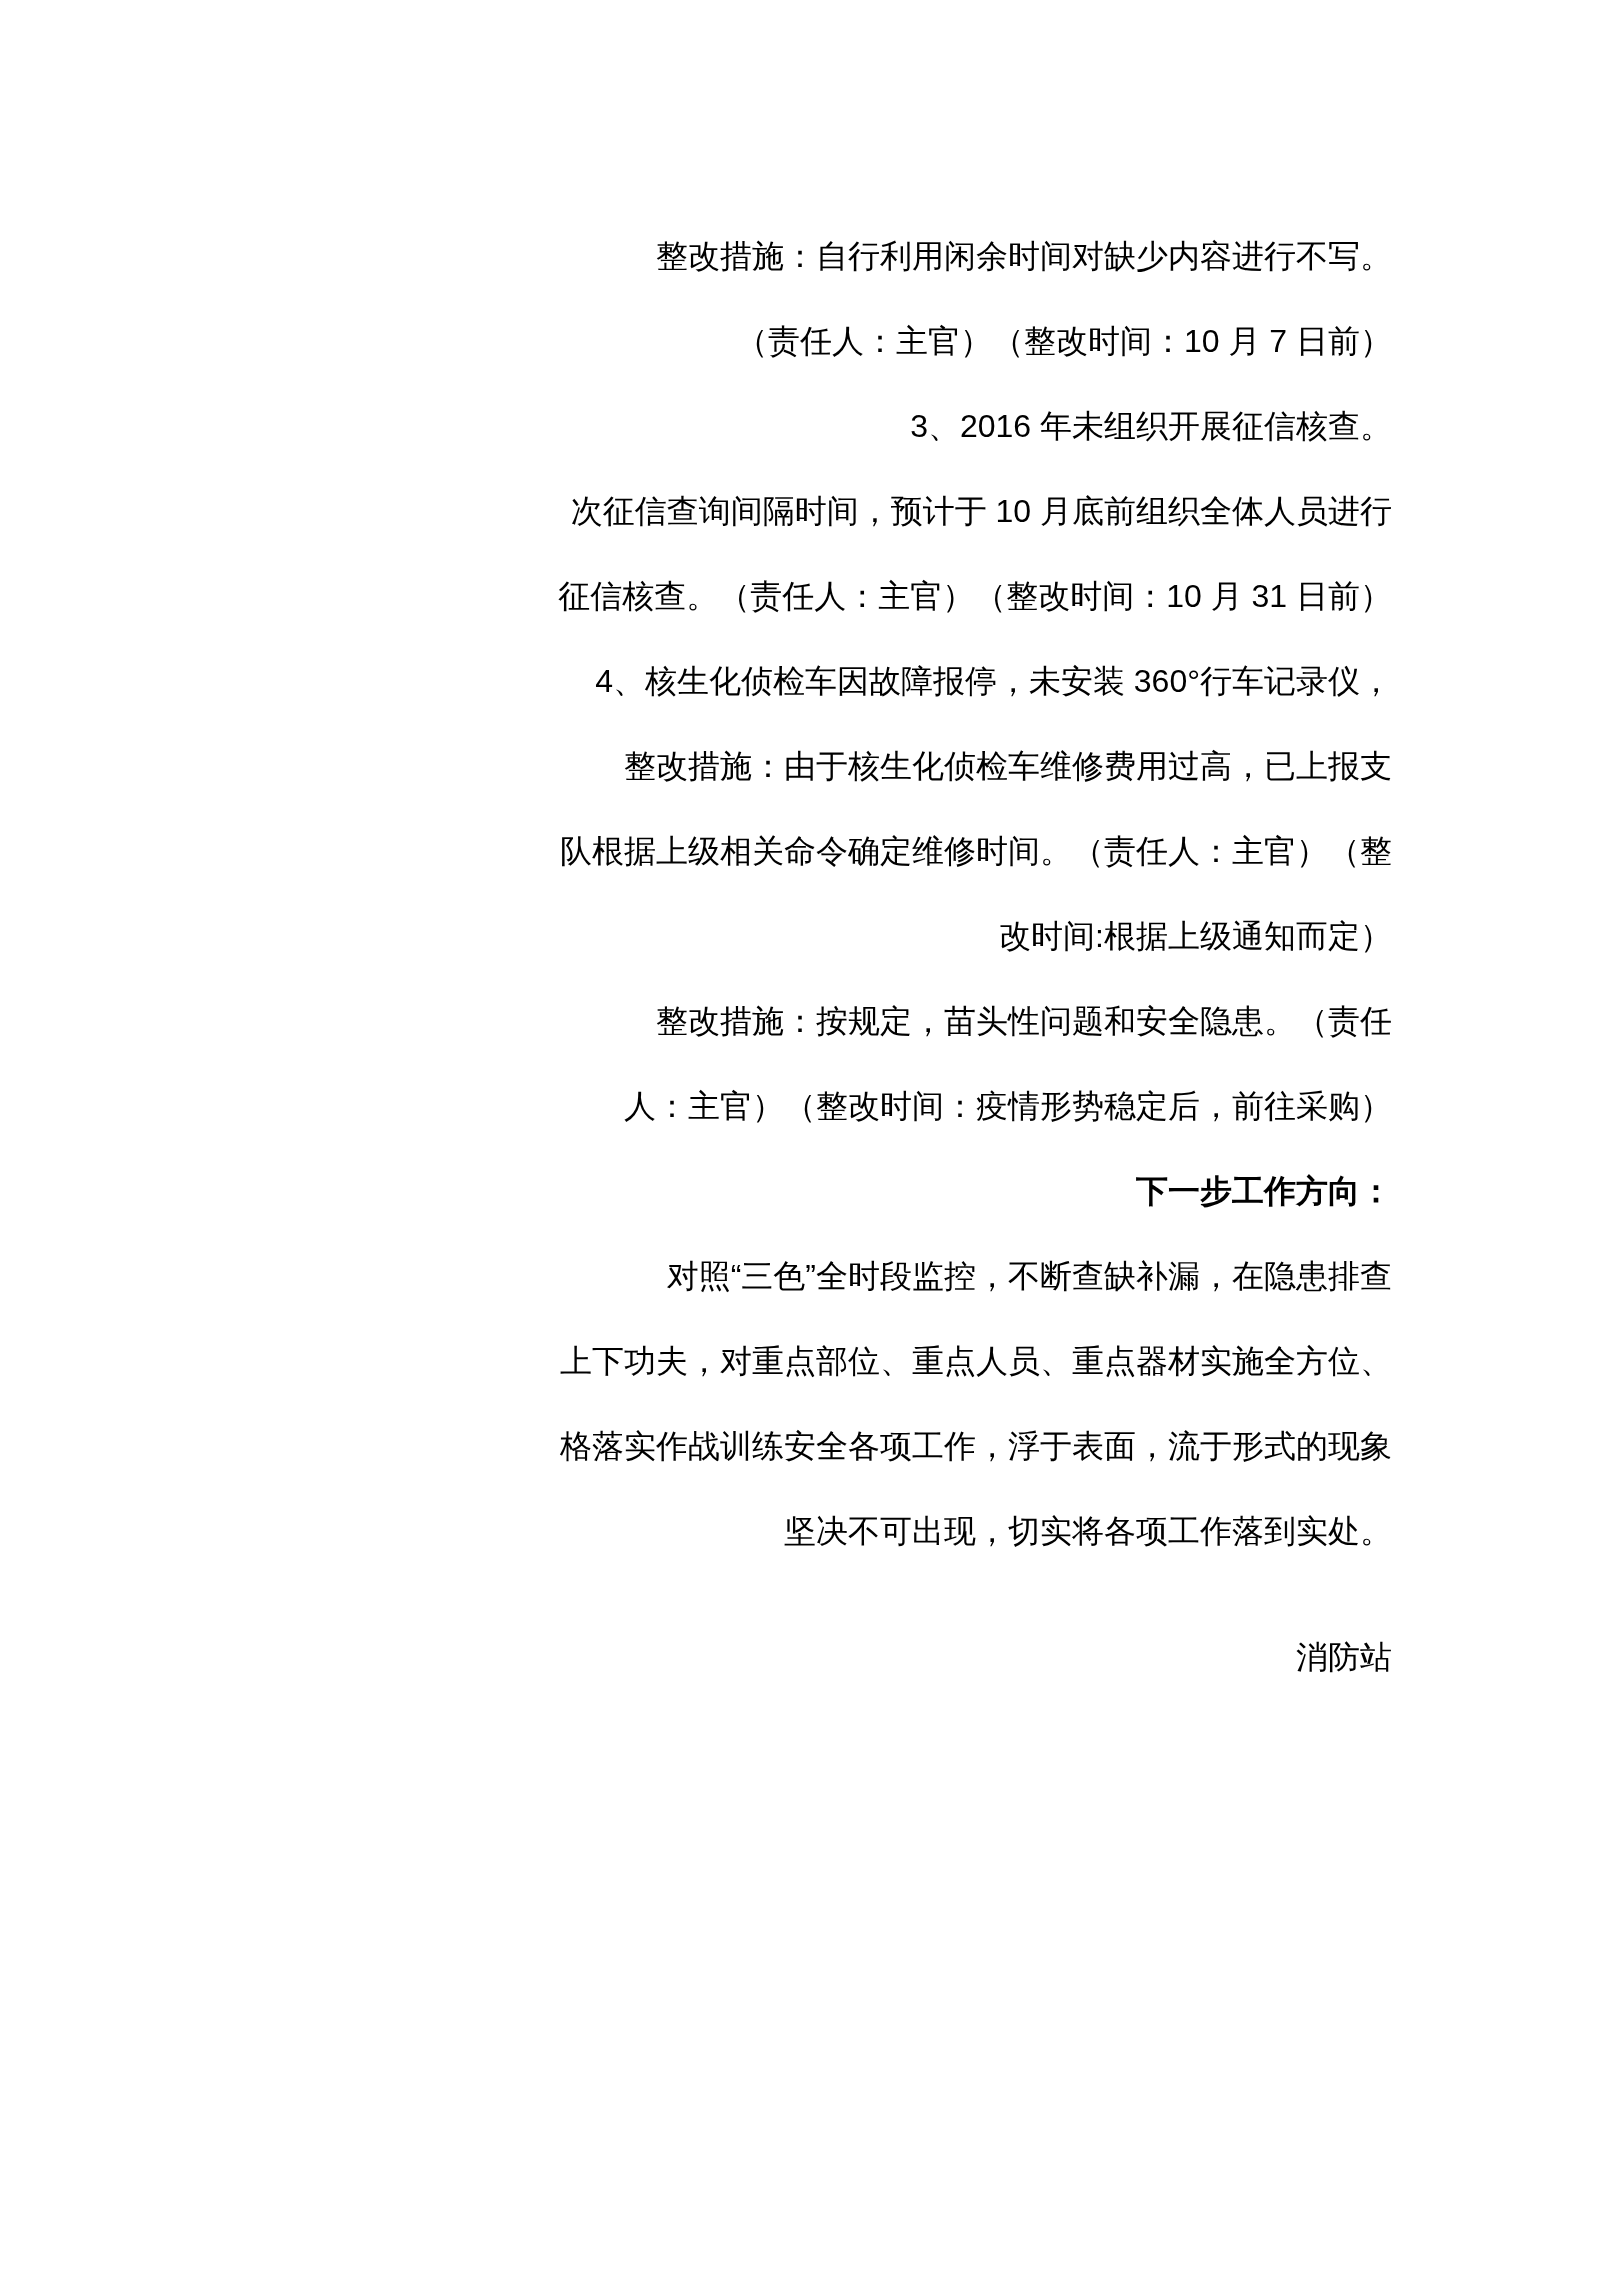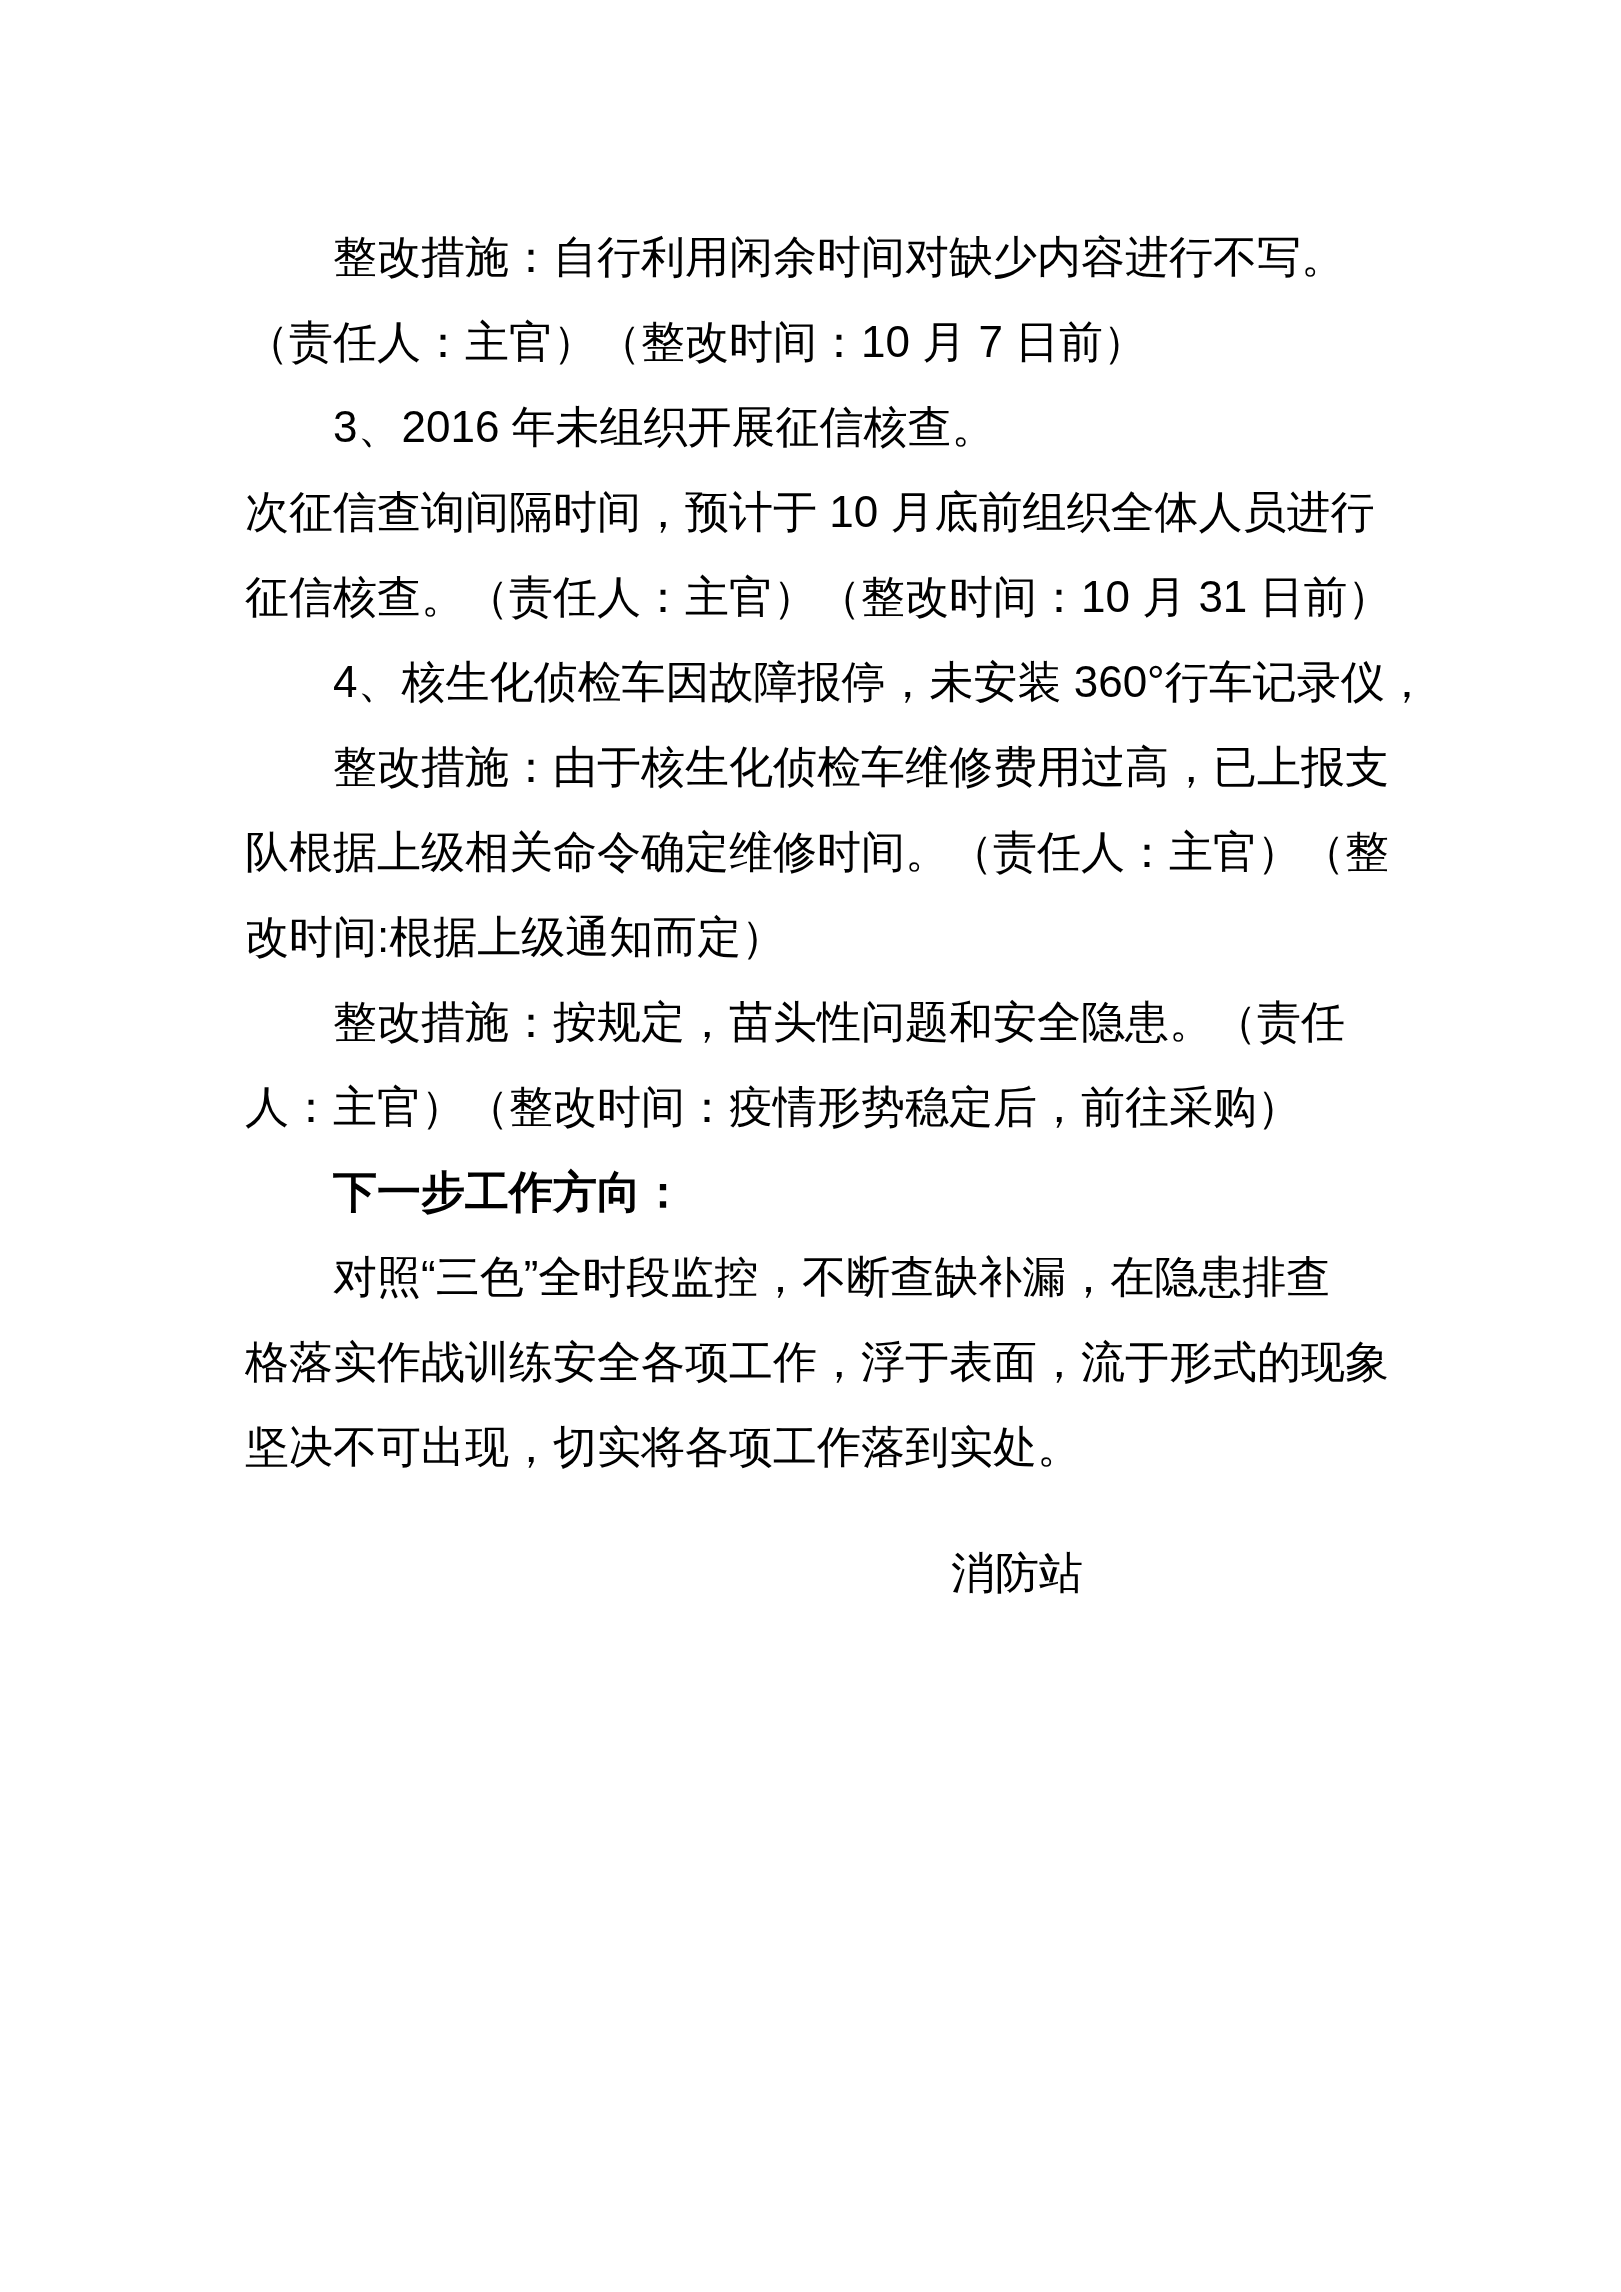--- a/index.html
+++ b/index.html
@@ -16,26 +16,27 @@
     font-family: "Liberation Sans", sans-serif;
     color: #000000;
   }
   .text-block {
     position: absolute;
     left: 245px;
     top: 214px;
     width: 1147px;
   }
   .line {
-    font-size: 44px;
+    font-size: 32px;
     line-height: 85px;
     height: 85px;
     white-space: nowrap;
     font-weight: 400;
     color: #000000;
+    text-align: right;
   }
   .line.indent {
     padding-left: 88px;
   }
   .line.bold {
     font-weight: 700;
   }
   .line.signature {
     margin-top: 41px;
     padding-left: 706px;
@@ -52,18 +53,19 @@
     <div class="line">次征信查询间隔时间，预计于 10 月底前组织全体人员进行</div>
     <div class="line">征信核查。（责任人：主官）（整改时间：10 月 31 日前）</div>
     <div class="line indent">4、核生化侦检车因故障报停，未安装 360°行车记录仪，</div>
     <div class="line indent">整改措施：由于核生化侦检车维修费用过高，已上报支</div>
     <div class="line">队根据上级相关命令确定维修时间。（责任人：主官）（整</div>
     <div class="line">改时间:根据上级通知而定）</div>
     <div class="line indent">整改措施：按规定，苗头性问题和安全隐患。（责任</div>
     <div class="line">人：主官）（整改时间：疫情形势稳定后，前往采购）</div>
     <div class="line indent bold">下一步工作方向：</div>
     <div class="line indent">对照“三色”全时段监控，不断查缺补漏，在隐患排查</div>
+    <div class="line">上下功夫，对重点部位、重点人员、重点器材实施全方位、</div>
     <div class="line">格落实作战训练安全各项工作，浮于表面，流于形式的现象</div>
     <div class="line">坚决不可出现，切实将各项工作落到实处。</div>
     <div class="line signature">消防站</div>
   </div>
 </div>
 
 
 </body></html>

